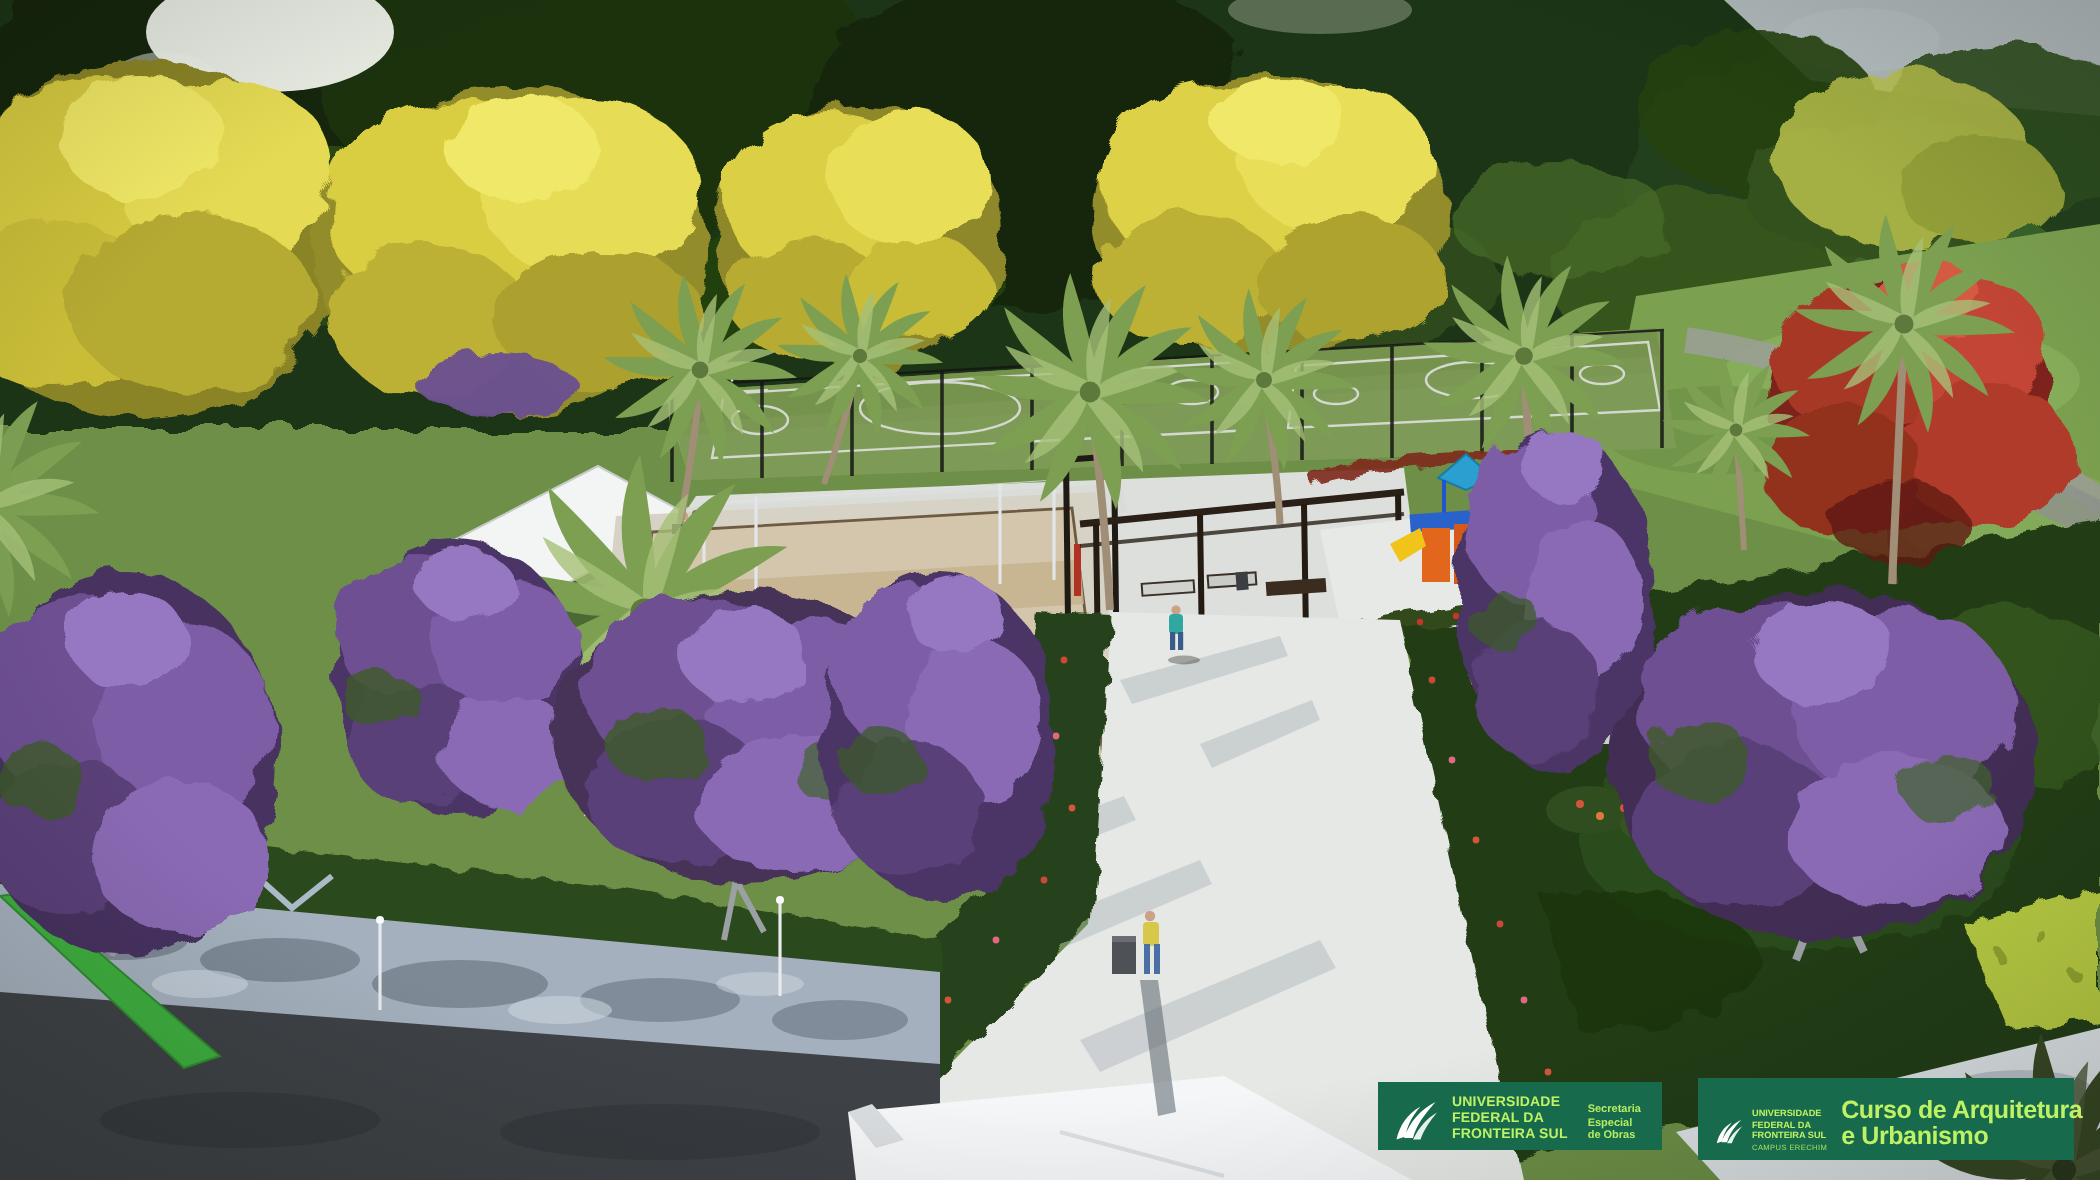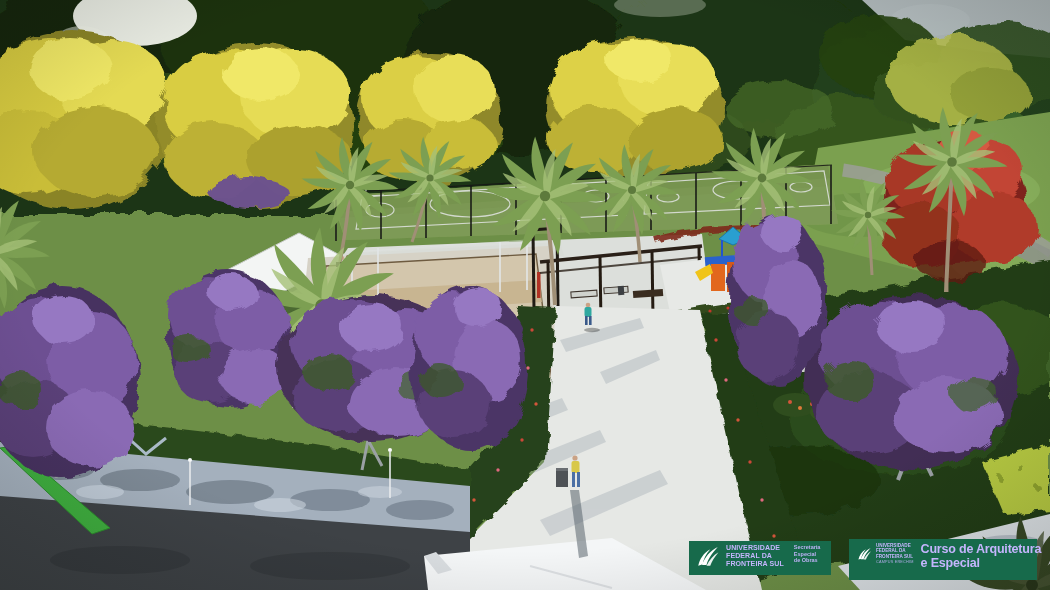--- a/index.html
+++ b/index.html
@@ -1,21 +1,21 @@
 <!DOCTYPE html>
 <html style="--uffs-green: #176a4b; --ipe-yellow: #e0d44a; --quaresmeira-purple: #7d5da6; --red-tree: #b03a2a; --court-green: #8aa85e; --grass-green: #6d8f47; --forest-green: #1e3513; --sand-beige: #cdbb97; --concrete-light: #e6e8e5; --asphalt-dark: #3e4246; --playground-blue: #2a62cc; --playground-orange: #e0661c; --sky-haze: #b6bfc2;"><head>
 <meta charset="utf-8">
 <style>
   html,body{margin:0;padding:0;background:#000;}
   .stage{position:relative;width:1050px;height:590px;overflow:hidden;
          font-family:"Liberation Sans",sans-serif;background:#6d8f47;}
   .scene{position:absolute;left:0;top:0;width:1050px;height:590px;display:block;}
   
-  .banner{position:absolute;background:var(--uffs-green,#176a4b);color:#c4b5fd;
-          display:flex;align-items:flex-start;box-sizing:border-box;}
+  .banner{position:absolute;background:var(--uffs-green,#176a4b);color:#bef264;
+          display:flex;align-items:flex-end;box-sizing:border-box;}
   .banner-obras{left:689px;top:541px;width:142px;height:34px;padding:3px 7px;gap:6px;}
   .banner-curso{left:849px;top:539px;width:188px;height:41px;padding:4px 8px;gap:7px;}
   .swoosh{flex:0 0 auto;}
   .swoosh path{fill:#fff;}
   .namecol{display:flex;flex-direction:column;justify-content:center;}
   .namecol span{font-size:7px;font-weight:700;line-height:1.14;letter-spacing:.1px;white-space:nowrap;}
   .deptcol{display:flex;flex-direction:column;justify-content:center;margin-left:4px;}
   .deptcol span{font-size:5.5px;font-weight:600;line-height:1.2;white-space:nowrap;opacity:.95;}
   .curso-left{display:flex;align-items:center;gap:4px;}
   .micro{display:flex;flex-direction:column;justify-content:center;}
@@ -521,17 +521,17 @@
       </svg>
       <div class="micro">
         <span>UNIVERSIDADE</span>
         <span>FEDERAL DA</span>
         <span>FRONTEIRA SUL</span>
         <span class="campus">CAMPUS ERECHIM</span>
       </div>
     </div>
     <div class="coursecol">
       <span>Curso de Arquitetura</span>
-      <span>e Especial</span>
+      <span>e Urbanismo</span>
     </div>
   </div>
 </div>
 </div>
 
 </body></html>

